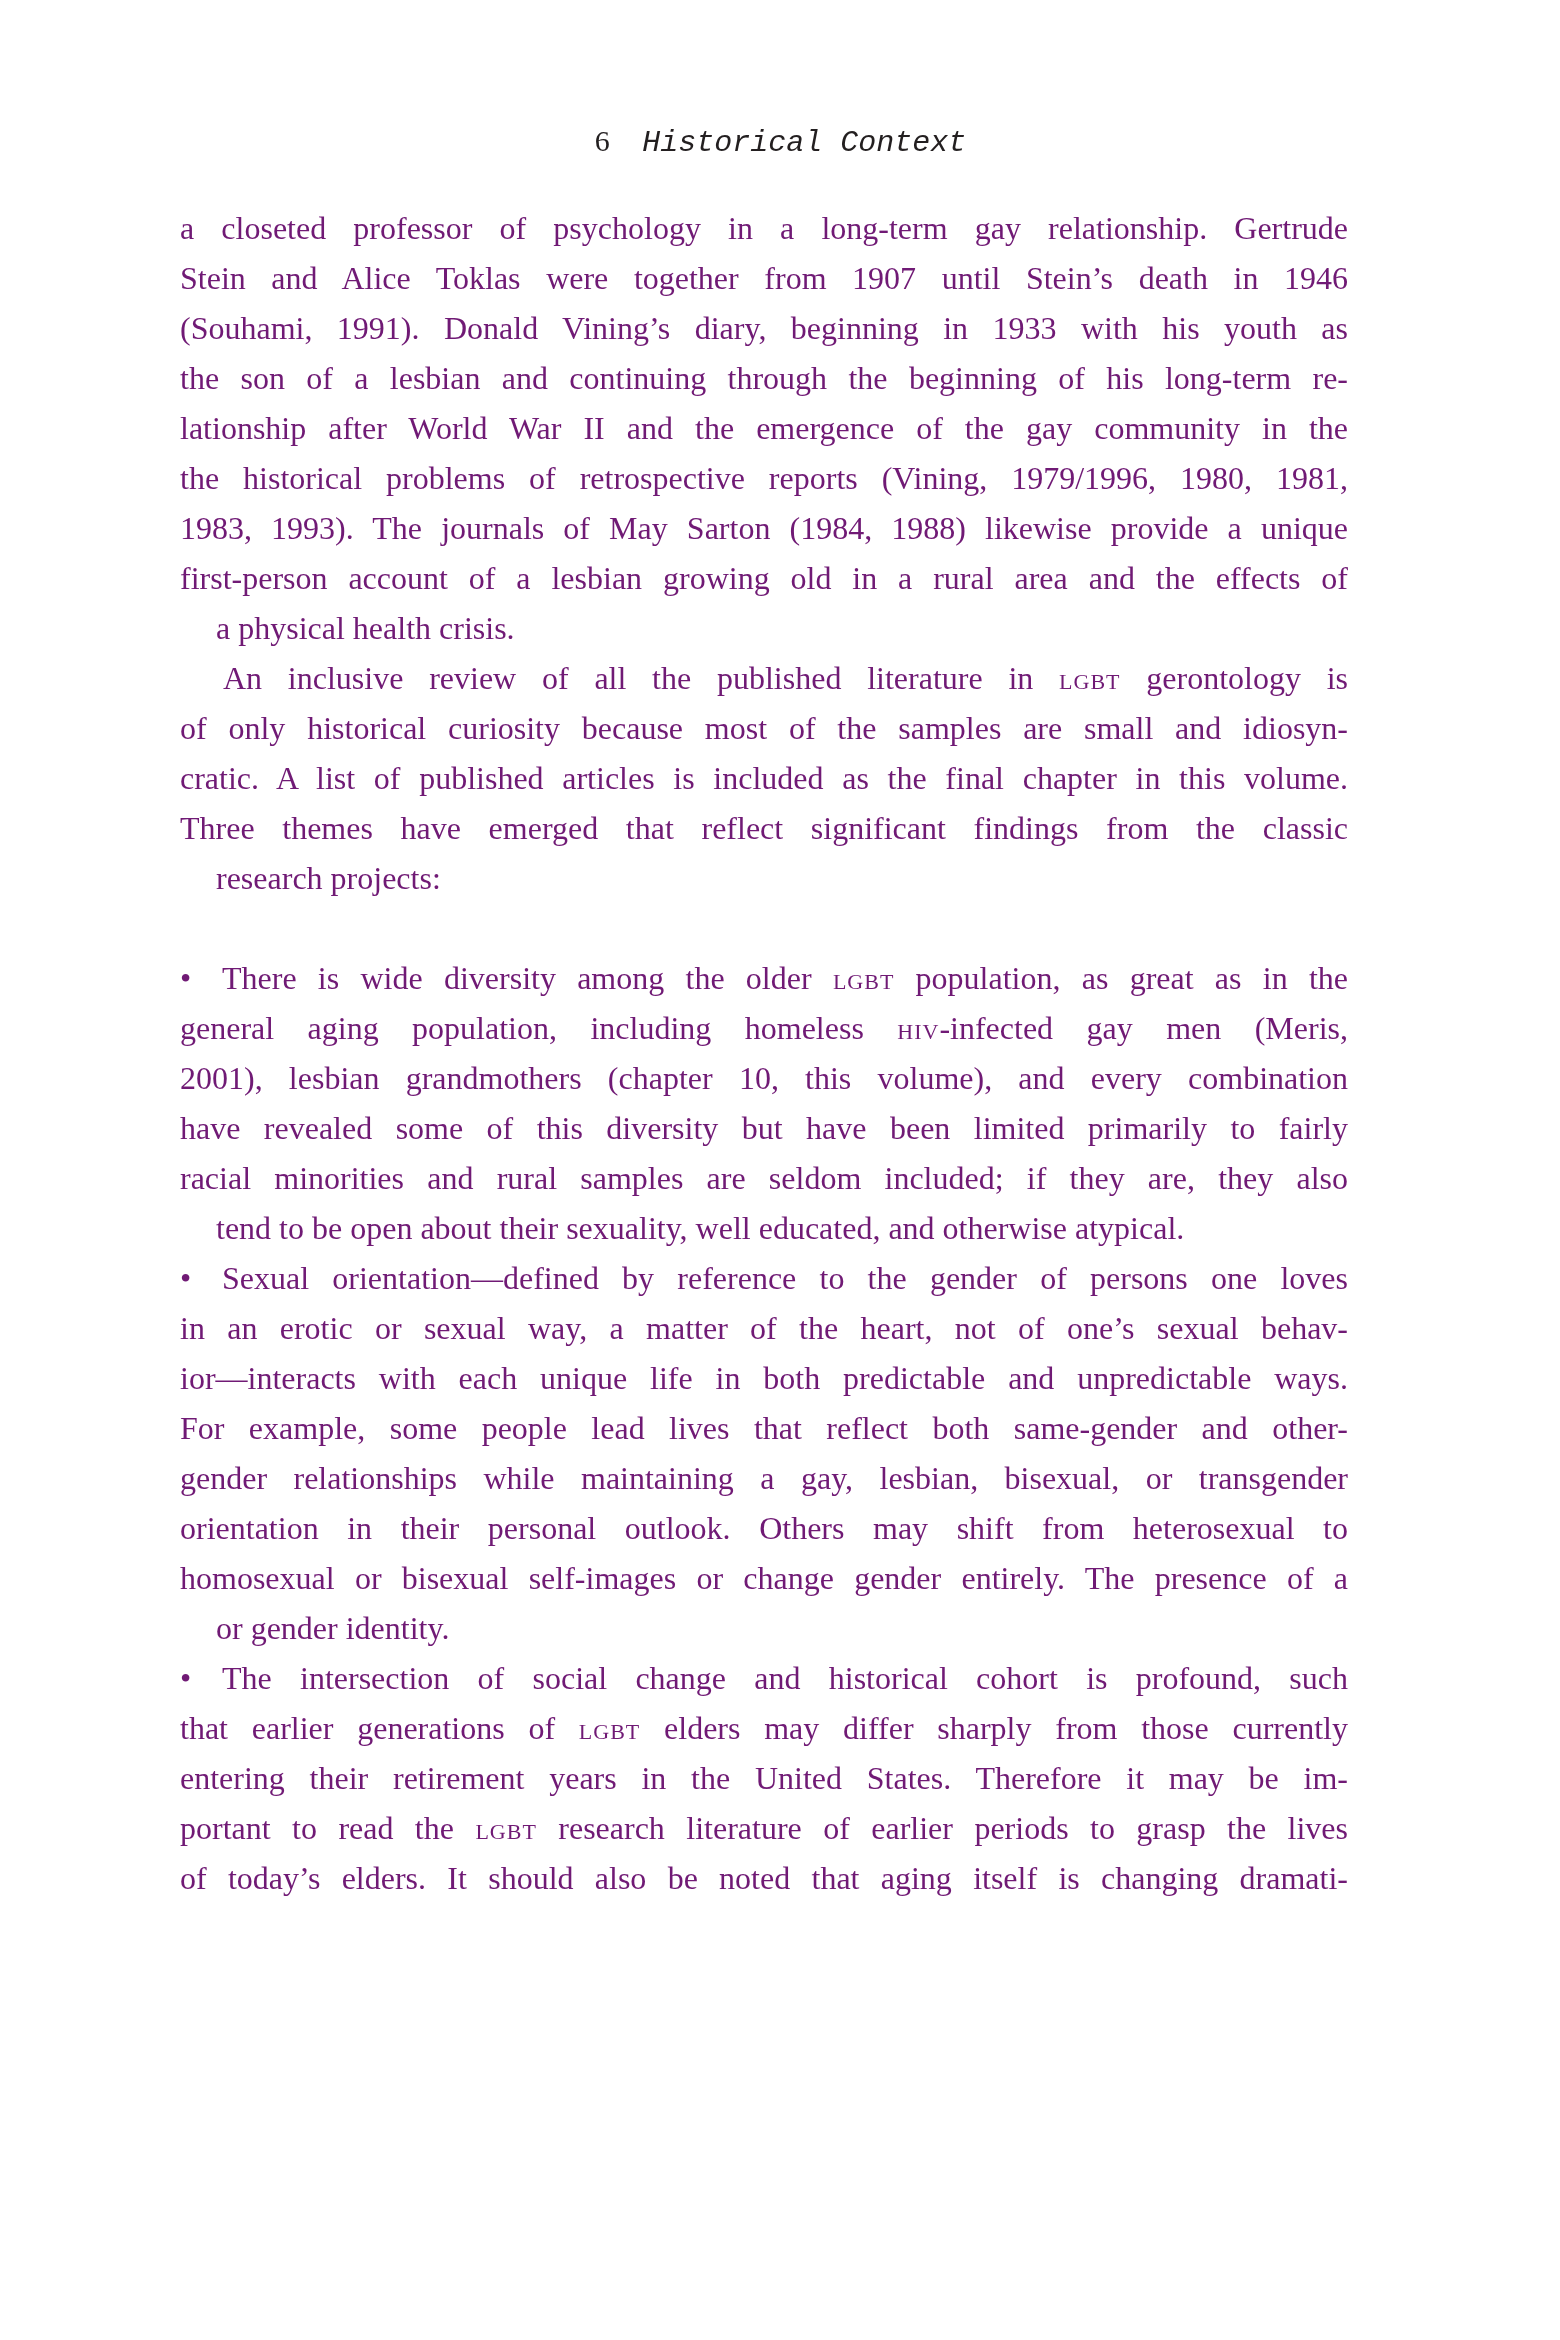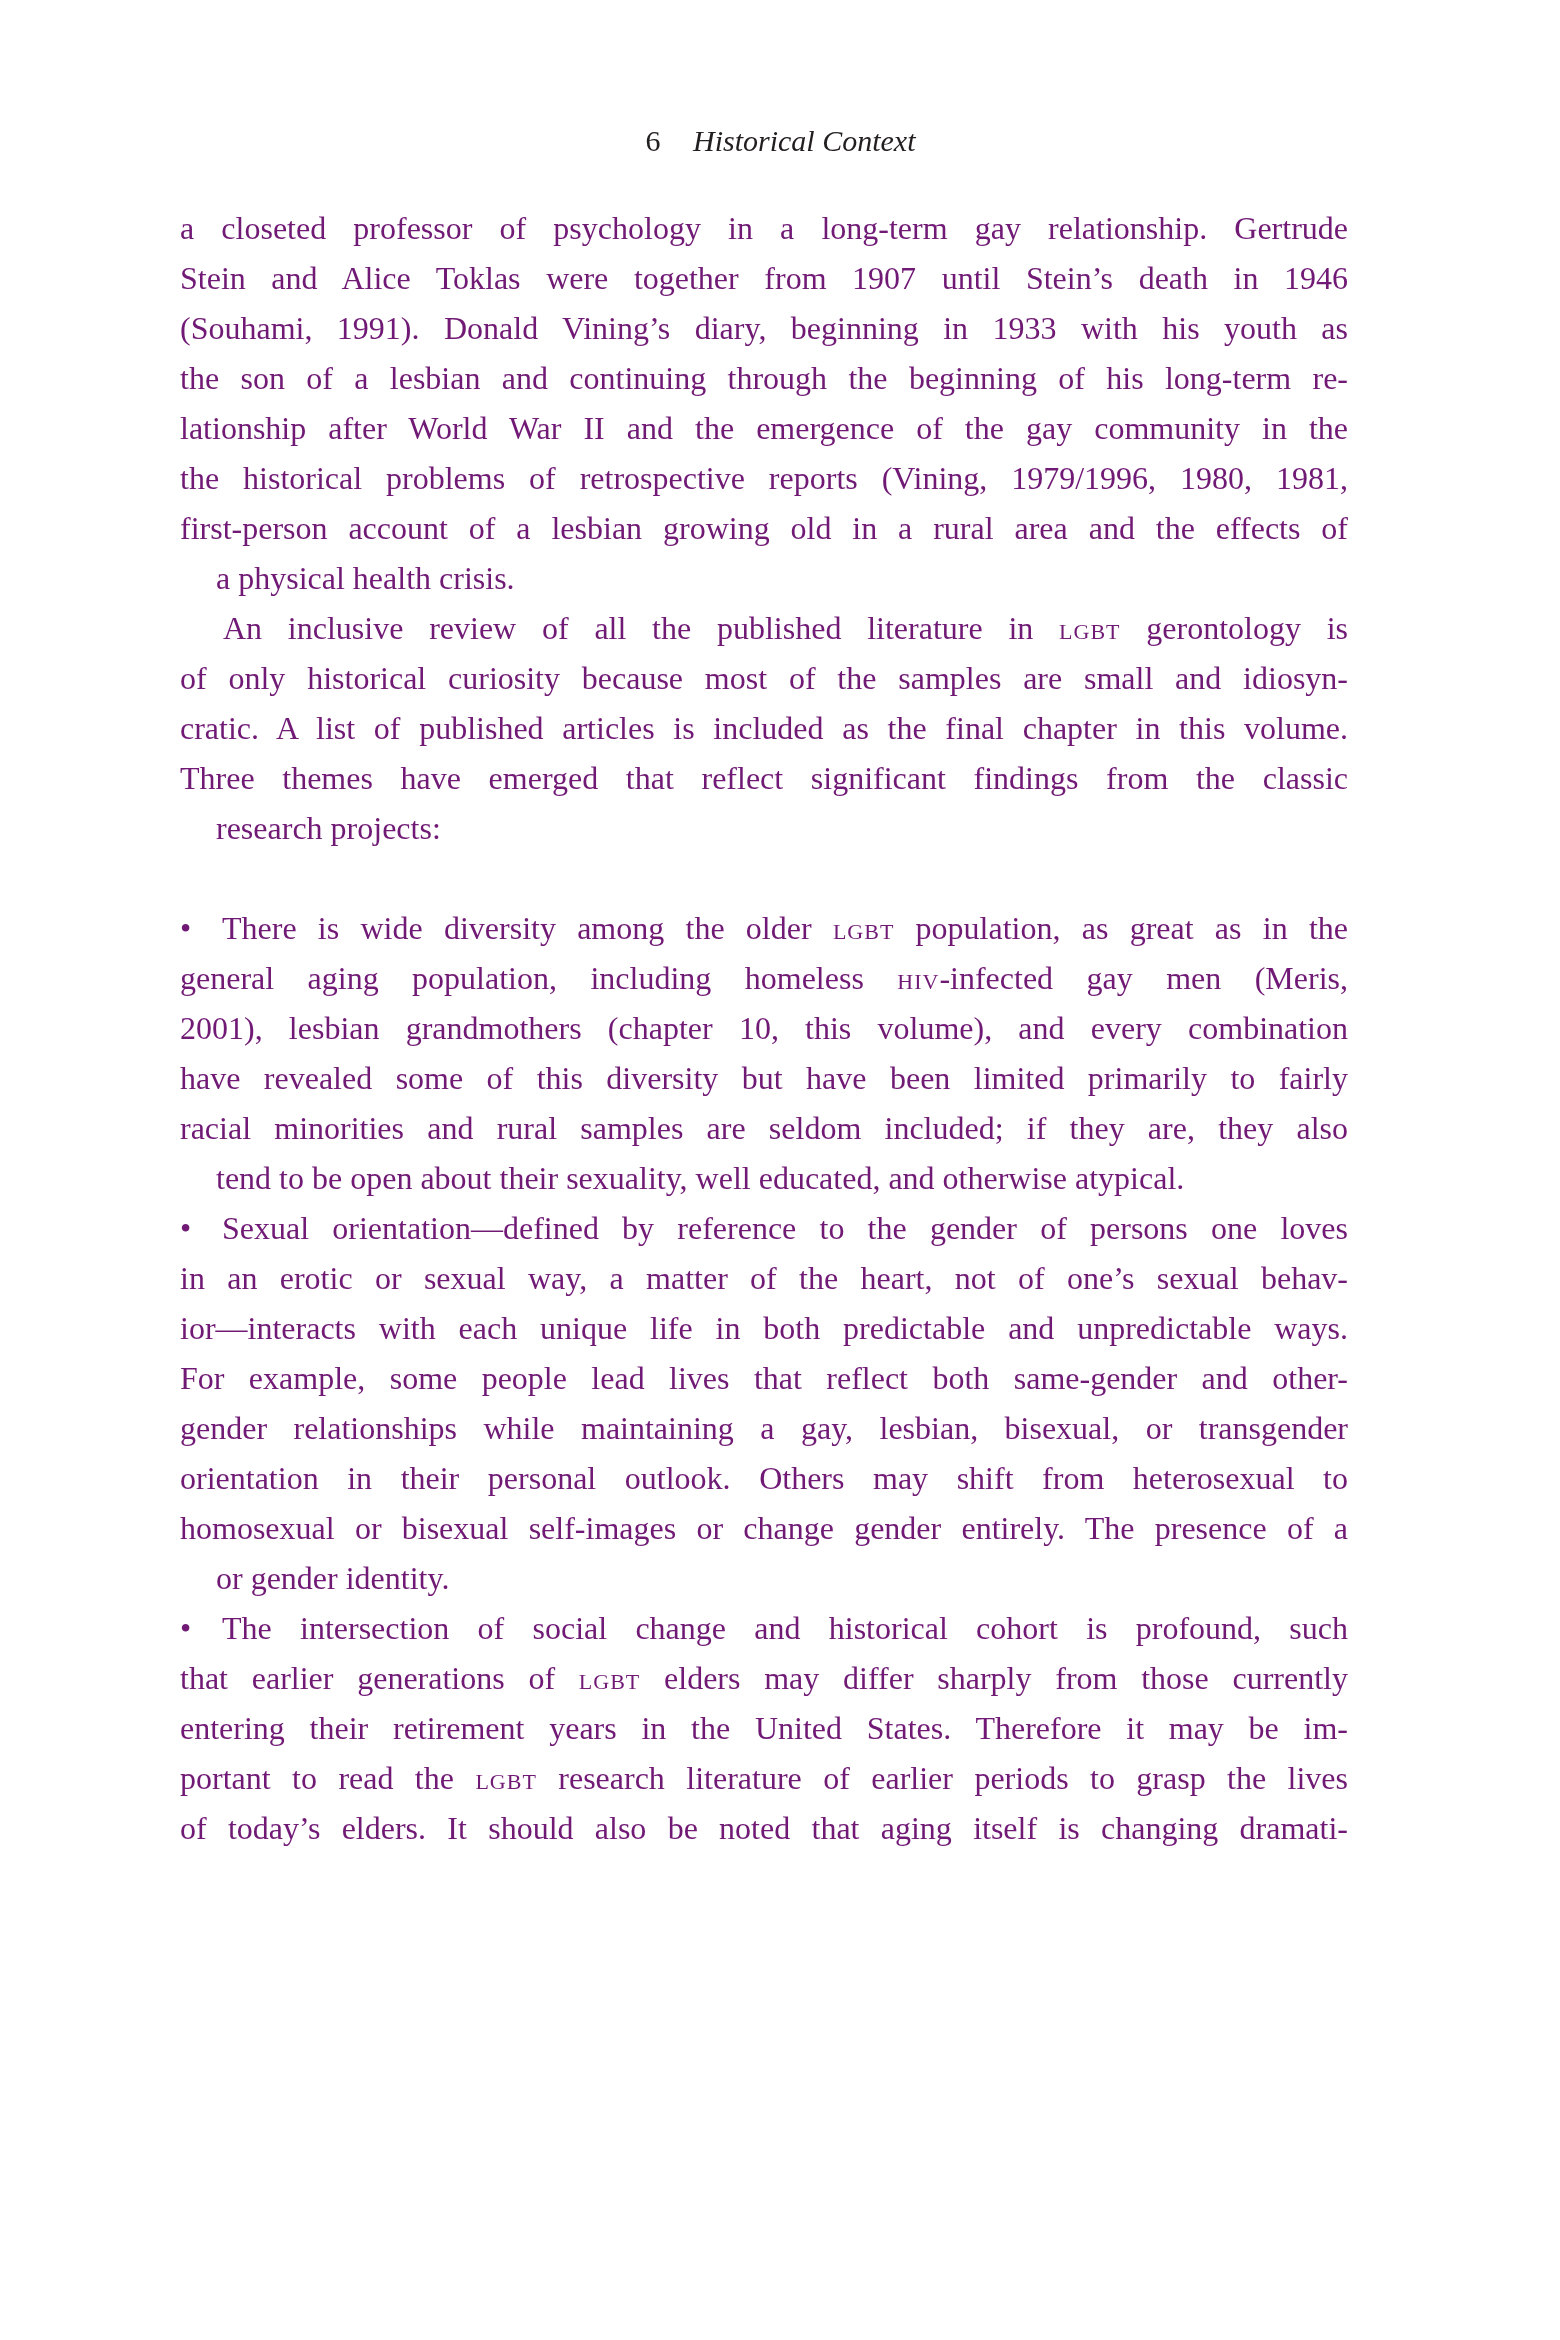--- a/index.html
+++ b/index.html
@@ -4,21 +4,21 @@
 <style>
   html, body { margin: 0; padding: 0; background: #ffffff; }
   body { width: 1561px; height: 2341px; position: relative; overflow: hidden; }
   .page { position: absolute; left: 0; top: 0; width: 1561px; height: 2341px; background: #ffffff; }
   .running-head {
     position: absolute; left: 0; width: 1561px; top: 122px;
     text-align: center; font-family: "Liberation Serif", serif; font-size: 30px; color: #231f20;
     line-height: 38px;
   }
   .running-head .num { font-style: normal; margin-right: 25px; }
-  .running-head .title { font-style: italic; }
+  .running-head .title { font-style: italic; font-family: Liberation Mono, monospace; }
   .body {
     position: absolute; left: 180px; top: 203px; width: 1168px;
     font-family: "Liberation Serif", serif; font-size: 32px; color: #701a75;
   }
   .line {
     display: block; height: 50px; line-height: 50px; white-space: nowrap;
     text-align: justify; text-align-last: justify; overflow: visible;
   }
   .line.last { text-align-last: left; margin-left: 36px; }
   .line.indent { text-indent: 43px; }
@@ -36,20 +36,21 @@
   </div>
 
   <div class="body" id="body">
       <div>
         <span class="line">a closeted professor of psychology in a long-term gay relationship. Gertrude</span>
         <span class="line">Stein and Alice Toklas were together from 1907 until Stein’s death in 1946</span>
         <span class="line">(Souhami, 1991). Donald Vining’s diary, beginning in 1933 with his youth as</span>
         <span class="line">the son of a lesbian and continuing through the beginning of his long-term re-</span>
         <span class="line">lationship after World War II and the emergence of the gay community in the</span>
         <span class="line">the historical problems of retrospective reports (Vining, 1979/1996, 1980, 1981,</span>
+        <span class="line">1983, 1993). The journals of May Sarton (1984, 1988) likewise provide a unique</span>
         <span class="line">first-person account of a lesbian growing old in a rural area and the effects of</span>
         <span class="line last">a physical health crisis.</span>
       </div>
       <div>
         <span class="line indent">An inclusive review of all the published literature in <span class="sc">LGBT</span> gerontology is</span>
         <span class="line">of only historical curiosity because most of the samples are small and idiosyn-</span>
         <span class="line">cratic. A list of published articles is included as the final chapter in this volume.</span>
         <span class="line">Three themes have emerged that reflect significant findings from the classic</span>
         <span class="line last">research projects:</span>
       </div>

